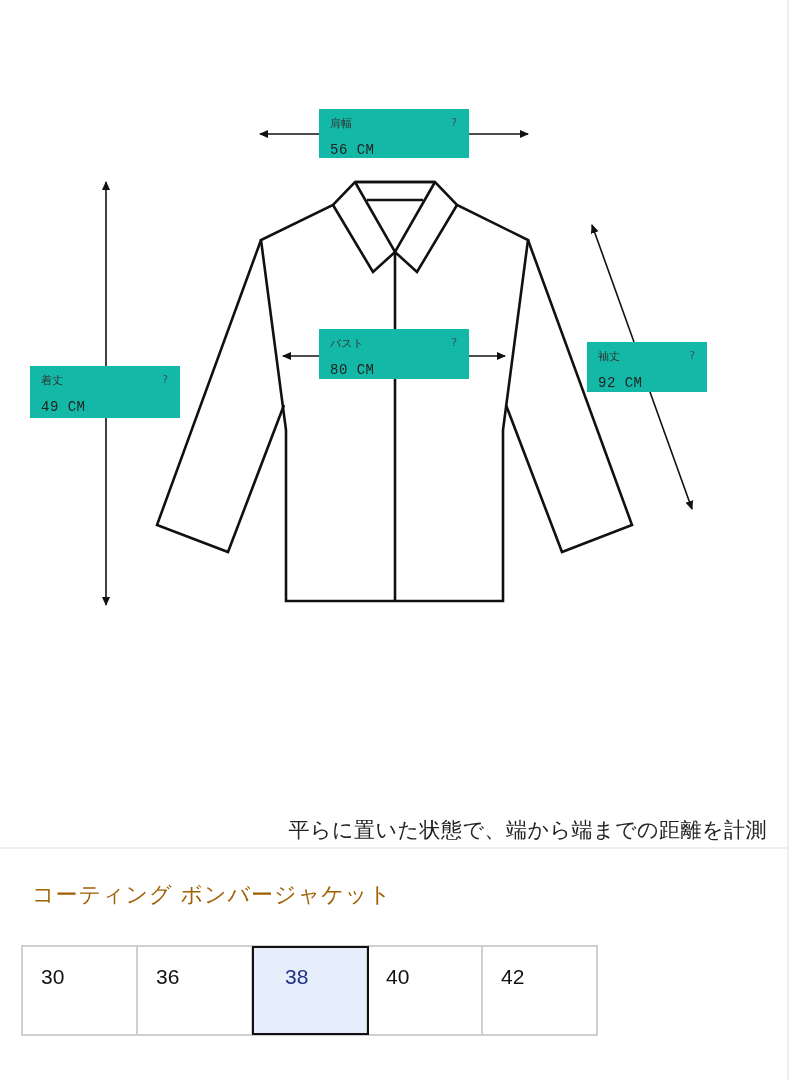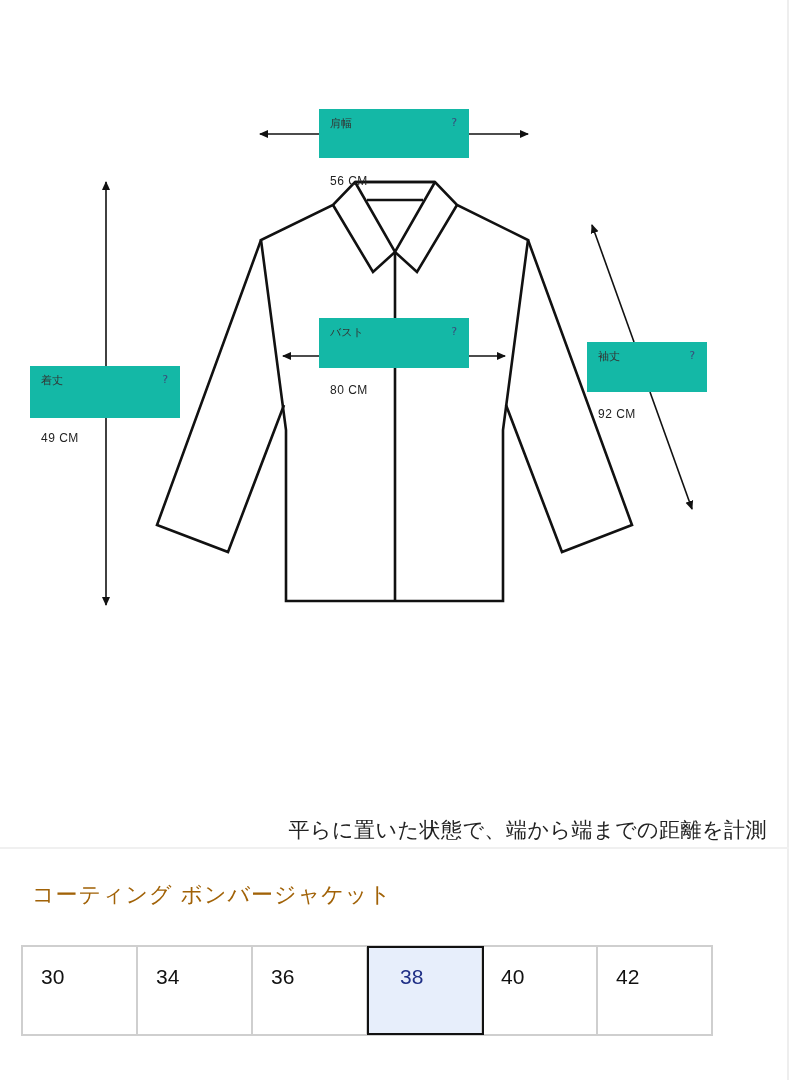--- a/index.html
+++ b/index.html
@@ -9,21 +9,21 @@
   }
   .right-edge { position: absolute; top: 0; right: 0; width: 2px; height: 1080px; background: #eeeeee; }
   .diagram { position: absolute; left: 0; top: 0; width: 789px; height: 790px; }
   .diagram svg { position: absolute; left: 0; top: 0; }
   .mlabel {
     position: absolute; background: #14b8a6; box-sizing: border-box;
     padding: 6px 11px 0 11px; font-size: 11px; color: #333;
   }
   .mlabel .name { position: absolute; left: 11px; top: 7px; font-size: 11px; color: #333; }
   .mlabel .help { position: absolute; right: 12px; top: 7px; font-size: 11px; color: #3a4a7a; cursor: pointer; }
-  .mlabel .val { position: absolute; left: 11px; top: 33px; font-family: Liberation Sans, sans-serif; font-size: 12px; color: #222; letter-spacing: 0.5px; margin-top: 32px; }
+  .mlabel .val { position: absolute; left: 11px; top: 33px; font-family: Liberation Mono, monospace; font-size: 14px; color: #222; letter-spacing: 0.5px; }
   .note {
     position: absolute; right: 22px; top: 800px; font-size: 21px; color: #222;
     font-family: "DejaVu Sans", sans-serif; letter-spacing: 0.5px; margin-top: 16px;
   }
   .divider { position: absolute; left: 0; top: 847px; width: 789px; height: 2px; background: #f0f0f0; }
   .product-title {
     position: absolute; left: 32px; top: 860px; font-size: 22px; color: #a16207;
     font-family: "DejaVu Sans", sans-serif; letter-spacing: 1px; margin-top: 20px;
   }
   .sizes {
@@ -91,21 +91,21 @@
     <span class="help">?</span>
     <span class="val">56 CM</span>
   </div>
 
   <div class="mlabel" style="left:30px; top:366px; width:150px; height:52px;">
     <span class="name">着丈</span>
     <span class="help">?</span>
     <span class="val">49 CM</span>
   </div>
 
-  <div class="mlabel" style="left:319px; top:318px; width:150px; height:50px;">
+  <div class="mlabel" style="left:319px; top:329px; width:150px; height:50px;">
     <span class="name">バスト</span>
     <span class="help">?</span>
     <span class="val">80 CM</span>
   </div>
 
   <div class="mlabel" style="left:587px; top:342px; width:120px; height:50px;">
     <span class="name">袖丈</span>
     <span class="help">?</span>
     <span class="val">92 CM</span>
   </div>
@@ -115,23 +115,20 @@
 
 <div class="divider"></div>
 
 <div class="product-title">コーティング ボンバージャケット</div>
 
 <div class="sizes">
   <div class="size">
       <span>30</span>
     </div>
   <div class="size">
-      <span>34</span>
-    </div>
-  <div class="size">
       <span>36</span>
     </div>
   <div class="size selected">
       <span>38</span>
     </div>
   <div class="size">
       <span>40</span>
     </div>
   <div class="size">
       <span>42</span>

